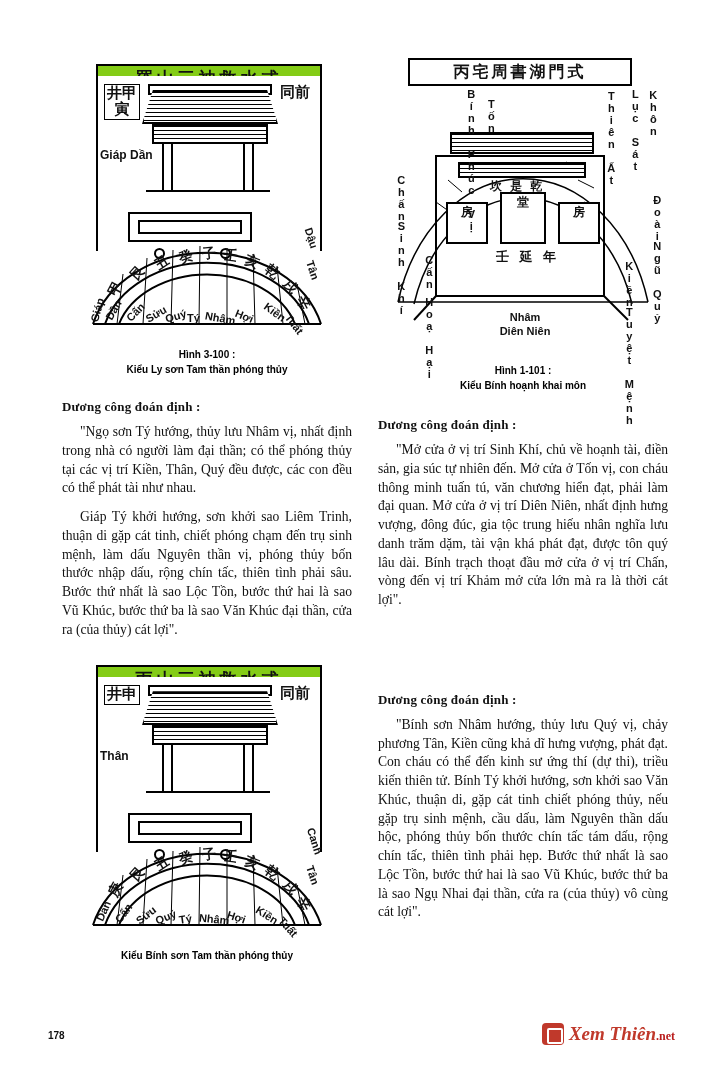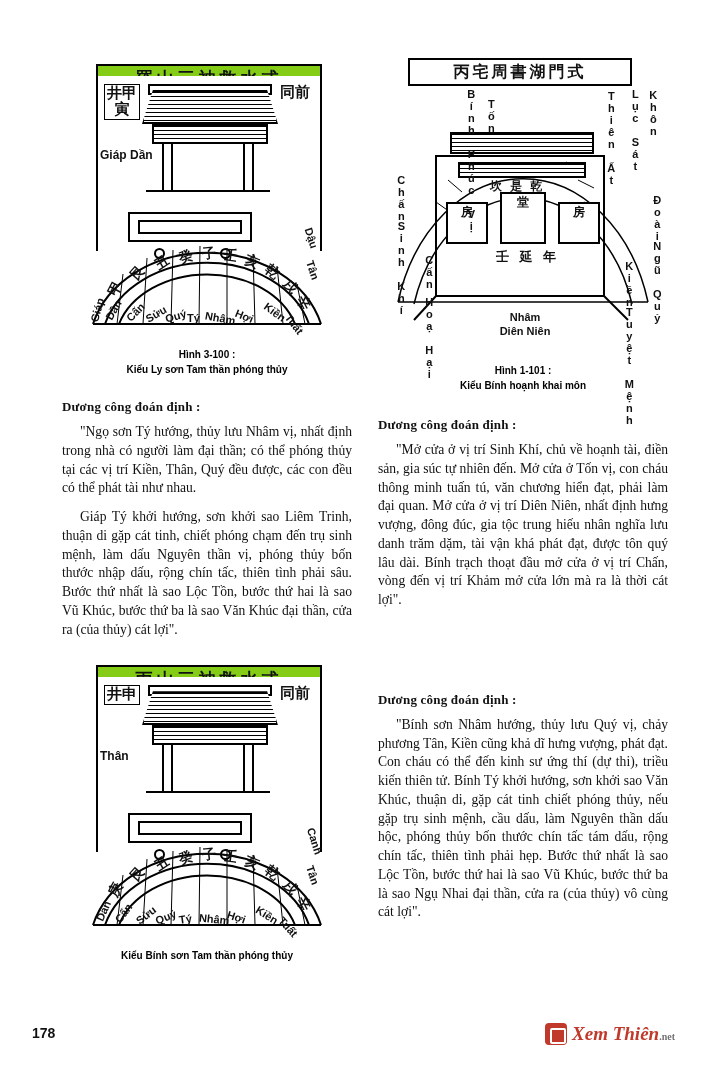--- a/index.html
+++ b/index.html
@@ -281,25 +281,25 @@
     font-size: 13.6px;
     line-height: 1.38;
     text-align: justify;
     text-indent: 18px;
   }
   .text-block { margin-top: 4px; }
 
   
   .page-number {
     position: absolute;
-    left: 32px;
+    left: 48px;
     bottom: 26px;
     font-family: "Liberation Sans", sans-serif;
     font-weight: bold;
-    font-size: 14px;
+    font-size: 10px;
   }
   .watermark {
     position: absolute;
     right: 36px;
     bottom: 22px;
     display: flex;
     align-items: center;
     gap: 5px;
   }
   .wm-badge {
@@ -316,21 +316,21 @@
     border: 2px solid #fff;
     border-radius: 2px;
   }
   .wm-text {
     font-family: "Liberation Serif", serif;
     font-style: italic;
     font-size: 19px;
     color: #c0392b;
     font-weight: bold;
   }
-  .wm-text .net { color: #737373; font-size: 10px; font-style: normal; }
+  .wm-text .net { color: #b91c1c; font-size: 12px; font-style: normal; }
 </style>
 </head>
 <body>
 
 <div class="page">
 
   <div class="col-left">
 
     <div class="figure">
       <div class="compass-fig">

